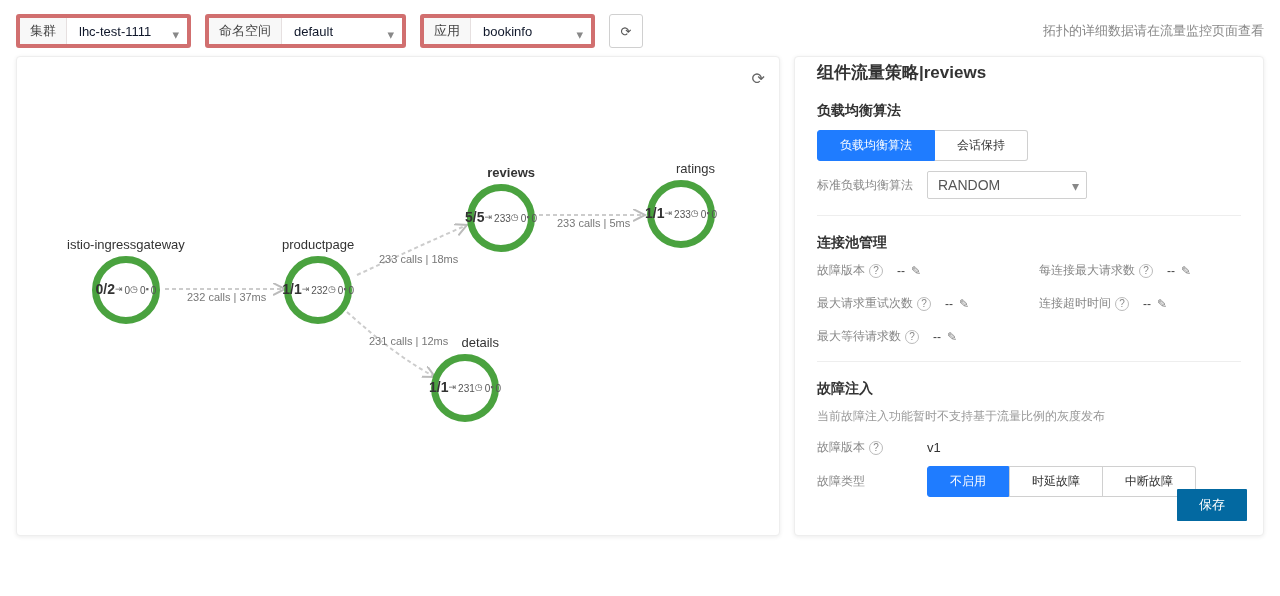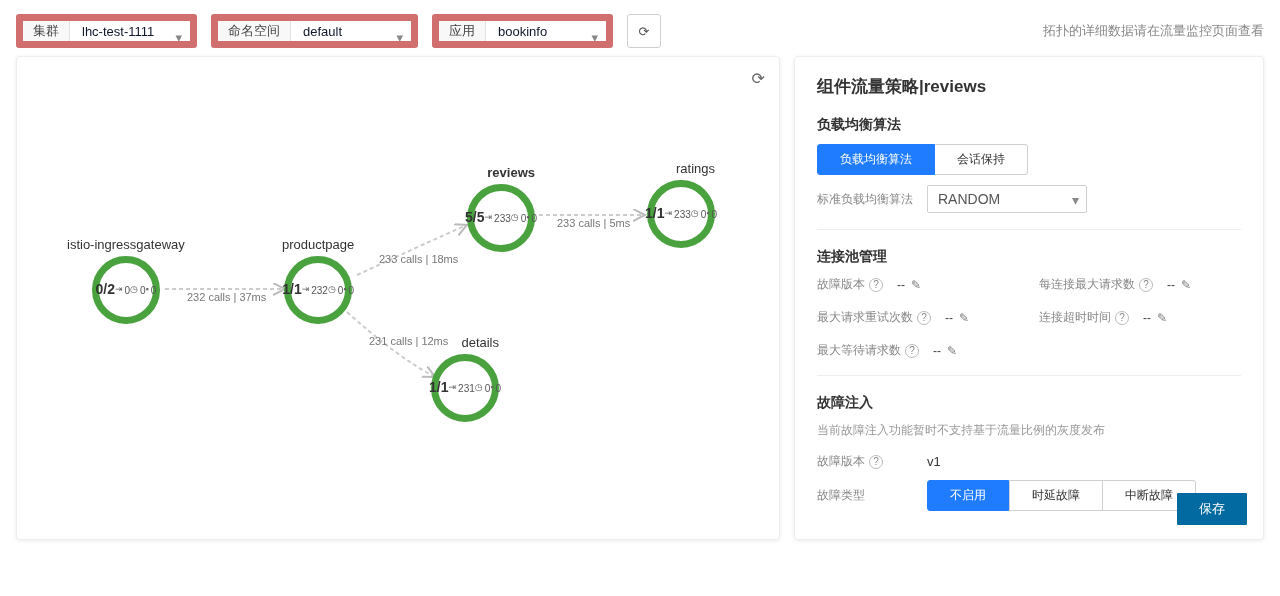--- a/index.html
+++ b/index.html
@@ -1,27 +1,27 @@
 <!DOCTYPE html>
 <html><head>
 <meta charset="utf-8">
 <style>
   *{box-sizing:border-box;margin:0;padding:0;font-family:"Microsoft YaHei","PingFang SC","Helvetica Neue",Arial,sans-serif}
   body{background:#fff;color:#333;font-size:13px;width:1280px}
   .top-bar{display:flex;align-items:center;padding:14px 16px 8px;gap:14px}
-  .sel-group{display:flex;align-items:center;border:7px solid #d946ef;border-radius:3px;height:34px;position:relative}
+  .sel-group{display:flex;align-items:center;border:4px solid #d946ef;border-radius:3px;height:34px;position:relative}
   .sel-group.hl{border-color:#d16f6f}
   .sel-label{background:#f8f8f8;padding:0 10px;height:100%;display:flex;align-items:center;font-size:13px;color:#444;border-right:1px solid #e6e0e0}
   .sel-value{padding:0 30px 0 12px;min-width:120px;color:#0f172a}
   .sel-group .chev{position:absolute;right:8px;top:9px;color:#888}
   .refresh-btn{width:34px;height:34px;border:1px solid #d0d0d0;border-radius:3px;display:flex;align-items:center;justify-content:center;color:#555;cursor:pointer}
   .hint{margin-left:auto;color:#888;font-size:13px}
   .content{display:flex;gap:14px;padding:0 16px 30px}
   .left-panel{flex:1;border:1px solid #eee;border-radius:4px;box-shadow:0 1px 4px rgba(0,0,0,.08);min-height:480px;position:relative;background:#fff}
-  .right-panel{width:470px;border:1px solid #eee;border-radius:4px;box-shadow:0 1px 4px rgba(0,0,0,.08);padding:18px 22px 18px;background:#fff;position:relative}
+  .right-panel{width:470px;border:1px solid #eee;border-radius:4px;box-shadow:0 1px 4px rgba(0,0,0,.08);padding:4px 22px 18px;background:#fff;position:relative}
   .refresh-small{position:absolute;top:12px;right:14px;font-size:16px;color:#666;cursor:pointer}
   
   .topo{position:relative;width:100%;height:470px}
   .svc{position:absolute;text-align:right}
   .svc-name{font-size:13px;color:#333;margin-bottom:4px}
   .svc-name.bold{font-weight:700}
   .ring{width:68px;height:68px;border:7px solid #4aa23f;border-radius:50%;display:flex;flex-direction:row;align-items:center;justify-content:center;line-height:1.1;margin:0 auto}
   .ring .ratio{font-size:14px;font-weight:700}
   .ring .stat{font-size:10px;color:#555;display:flex;align-items:center;gap:2px}
   .edge-label{position:absolute;font-size:11px;color:#777;white-space:nowrap}

